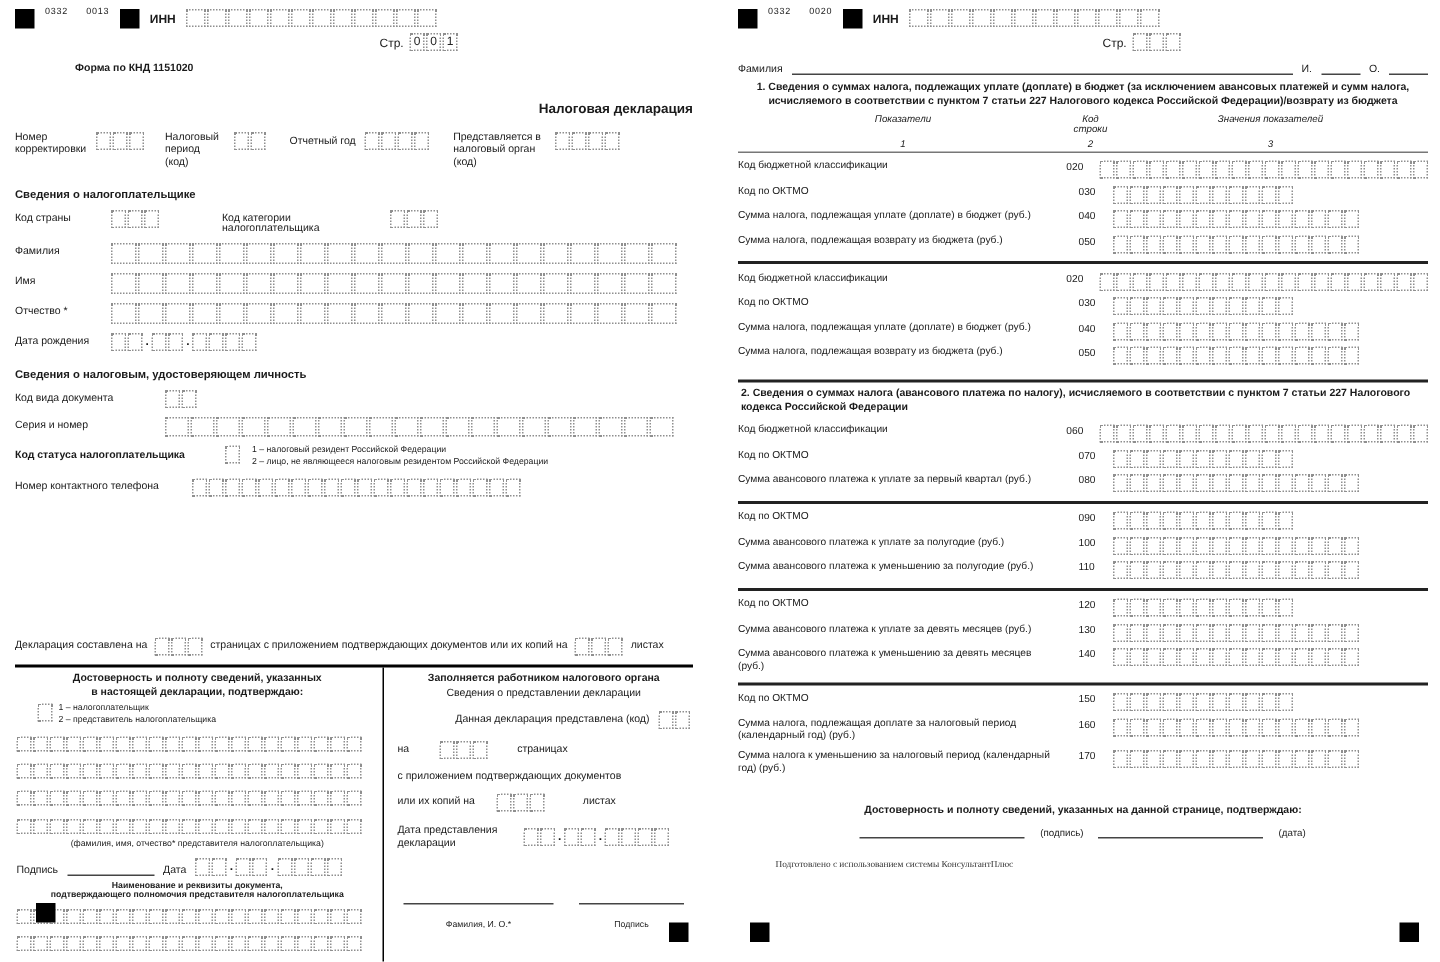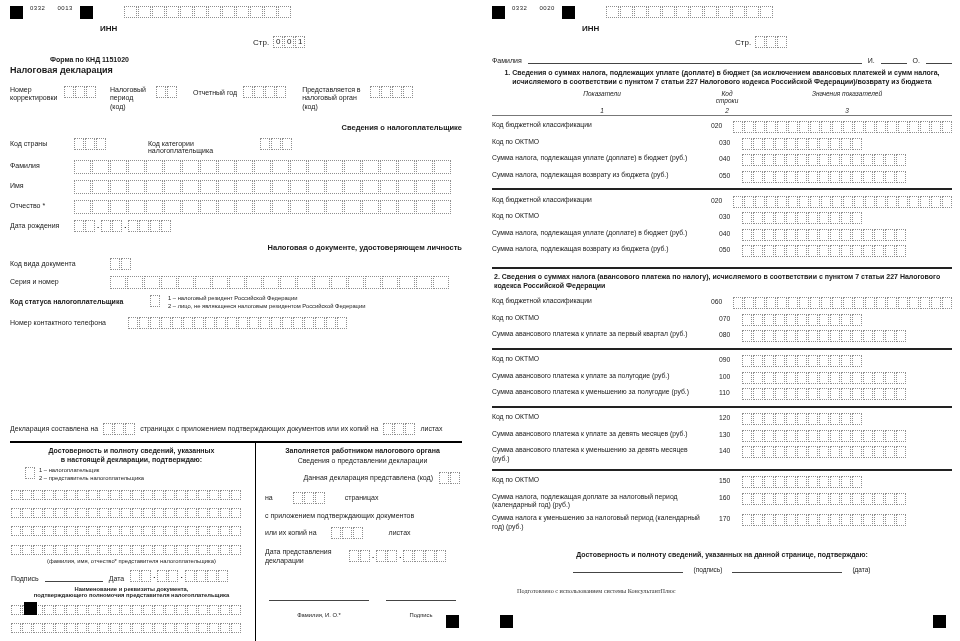--- a/index.html
+++ b/index.html
@@ -23,32 +23,32 @@
   .cells{display:inline-flex;gap:1px;vertical-align:middle;}
   .cell{box-sizing:border-box;width:10px;height:12px;border:1px dotted #8f8f8f;
         font-size:8px;line-height:10px;text-align:center;color:#222;}
   .cells.inn .cell{width:13px;}
   .cells.wide .cell{width:17px;height:14px;}
   .cells.ser .cell{width:16px;height:13px;}
   .cells.grid .cell{width:10px;height:10px;}
   .dategroup{display:inline-flex;align-items:center;gap:2px;}
   .dot{font-weight:bold;font-size:8px;line-height:8px;}
 
-  .inn-label{font-size:8px;font-weight:bold;margin-top:18px;}
+  .inn-label{font-size:8px;font-weight:bold;margin-top:2px;}
   .str-row{display:flex;align-items:center;gap:4px;margin:3px 0 0 243px;}
   .str-label{font-size:8px;}
 
   .knd{font-size:7px;font-weight:bold;margin:8px 0 0 40px;}
-  .main-title{font-size:9px;font-weight:bold;text-align:left;margin-top:2px;line-height:1.3;}
+  .main-title{font-size:9px;font-weight:bold;text-align:right;margin-top:18px;line-height:1.3;}
 
   .hdr-fields{display:flex;align-items:flex-start;margin-top:9px;gap:6px;}
   .lab{font-size:7px;line-height:1.25;}
   .b{font-weight:bold;}
 
-  .sec-title{font-size:7.5px;font-weight:bold;margin:11px 0 4px 0;text-align:right;}
+  .sec-title{font-size:7.5px;font-weight:bold;margin:11px 0 4px 0;}
   .f-row{display:flex;align-items:flex-start;margin:6px 0;}
   .f-label{font-size:7px;flex:none;padding-top:2px;}
 
   .note{font-size:5.8px;line-height:1.35;}
 
   .spacer{height:84px;}
 
   .pages-row{display:flex;align-items:center;gap:5px;font-size:7px;margin:4px 0 6px 0;flex-wrap:nowrap;}
 
   .bottom-block{display:flex;border-top:2px solid #000;min-height:158px;}
@@ -270,21 +270,21 @@
         <span class="dot">.</span>
       <span class="cells">
           <span class="cell"></span>
           <span class="cell"></span>
           <span class="cell"></span>
           <span class="cell"></span>
         </span>
     </span>
   </div>
 
-  <div class="sec-title">Налоговая о документе, удостоверяющем личность</div>
+  <div class="sec-title">Сведения о налоговым, удостоверяющем личность</div>
 
   <div class="f-row">
     <span class="f-label" style="width:100px;">Код вида документа</span>
     <span class="cells">
         <span class="cell"></span>
         <span class="cell"></span>
       </span>
   </div>
   <div class="f-row">
     <span class="f-label" style="width:100px;">Серия и номер</span>

